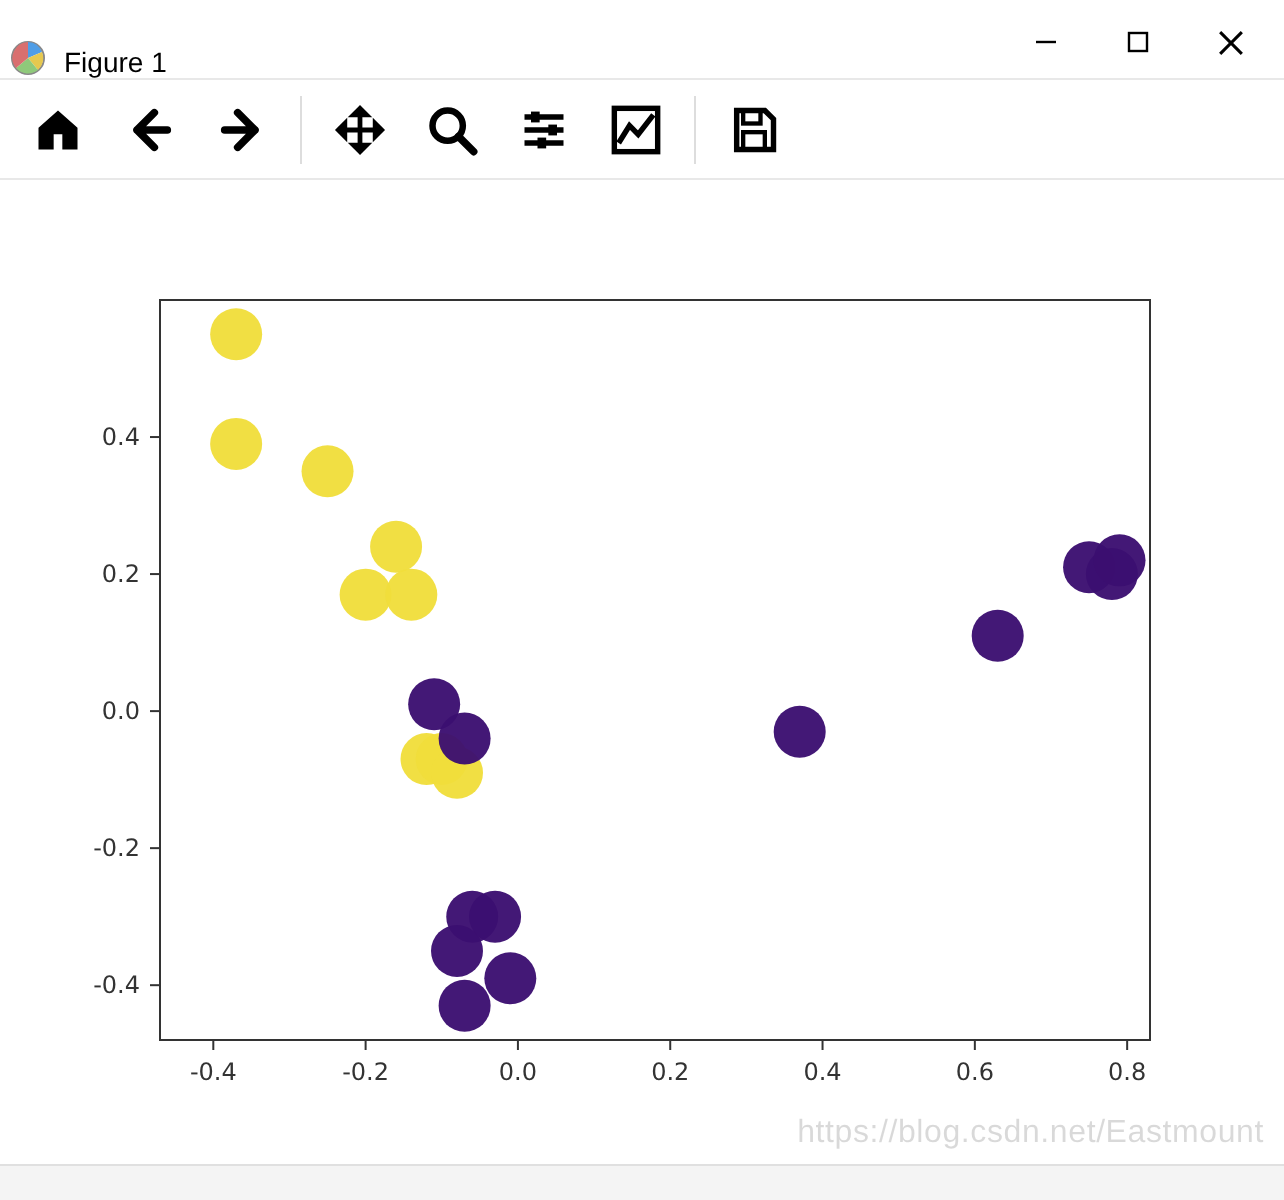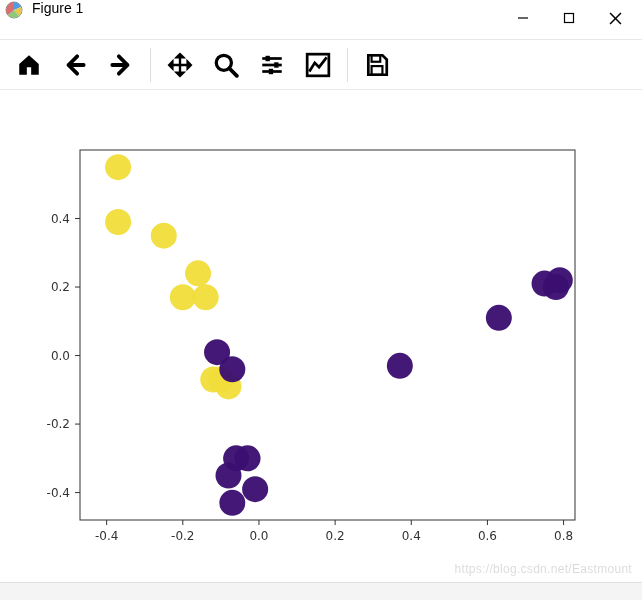--- a/index.html
+++ b/index.html
@@ -7,21 +7,21 @@
     margin: 0;
     font-family: "Segoe UI", Arial, sans-serif;
     background: #fff;
     width: 642px;
     height: 600px;
     overflow: hidden;
   }
   .titlebar {
     height: 40px;
     display: flex;
-    align-items: flex-start;
+    align-items: flex-end;
     padding: 0 4px;
     background: #fff;
     border-bottom: 1px solid #e8e8e8;
   }
   .titlebar .app-icon {
     width: 20px; height: 20px;
     margin-right: 8px;
     display: flex; align-items: center; justify-content: center;
   }
   .titlebar .title {
@@ -63,21 +63,21 @@
     width: 642px;
     height: 492px;
     background: #fff;
     
   }
   svg { display: block; }
   .watermark {
     position: absolute;
     right: 10px;
     bottom: 6px;
-    font-size: 12px;
+    font-size: 16px;
     color: rgba(0,0,0,0.15);
     letter-spacing: 0.3px;
   }
   .statusbar {
     height: 18px;
     background: #f4f4f4;
     border-top: 1px solid #e0e0e0;
   }
   .axis-text { font-size: 12px; fill: #333; font-family: "DejaVu Sans", Arial, sans-serif; }
   .frame { fill: none; stroke: #333; stroke-width: 1; }

